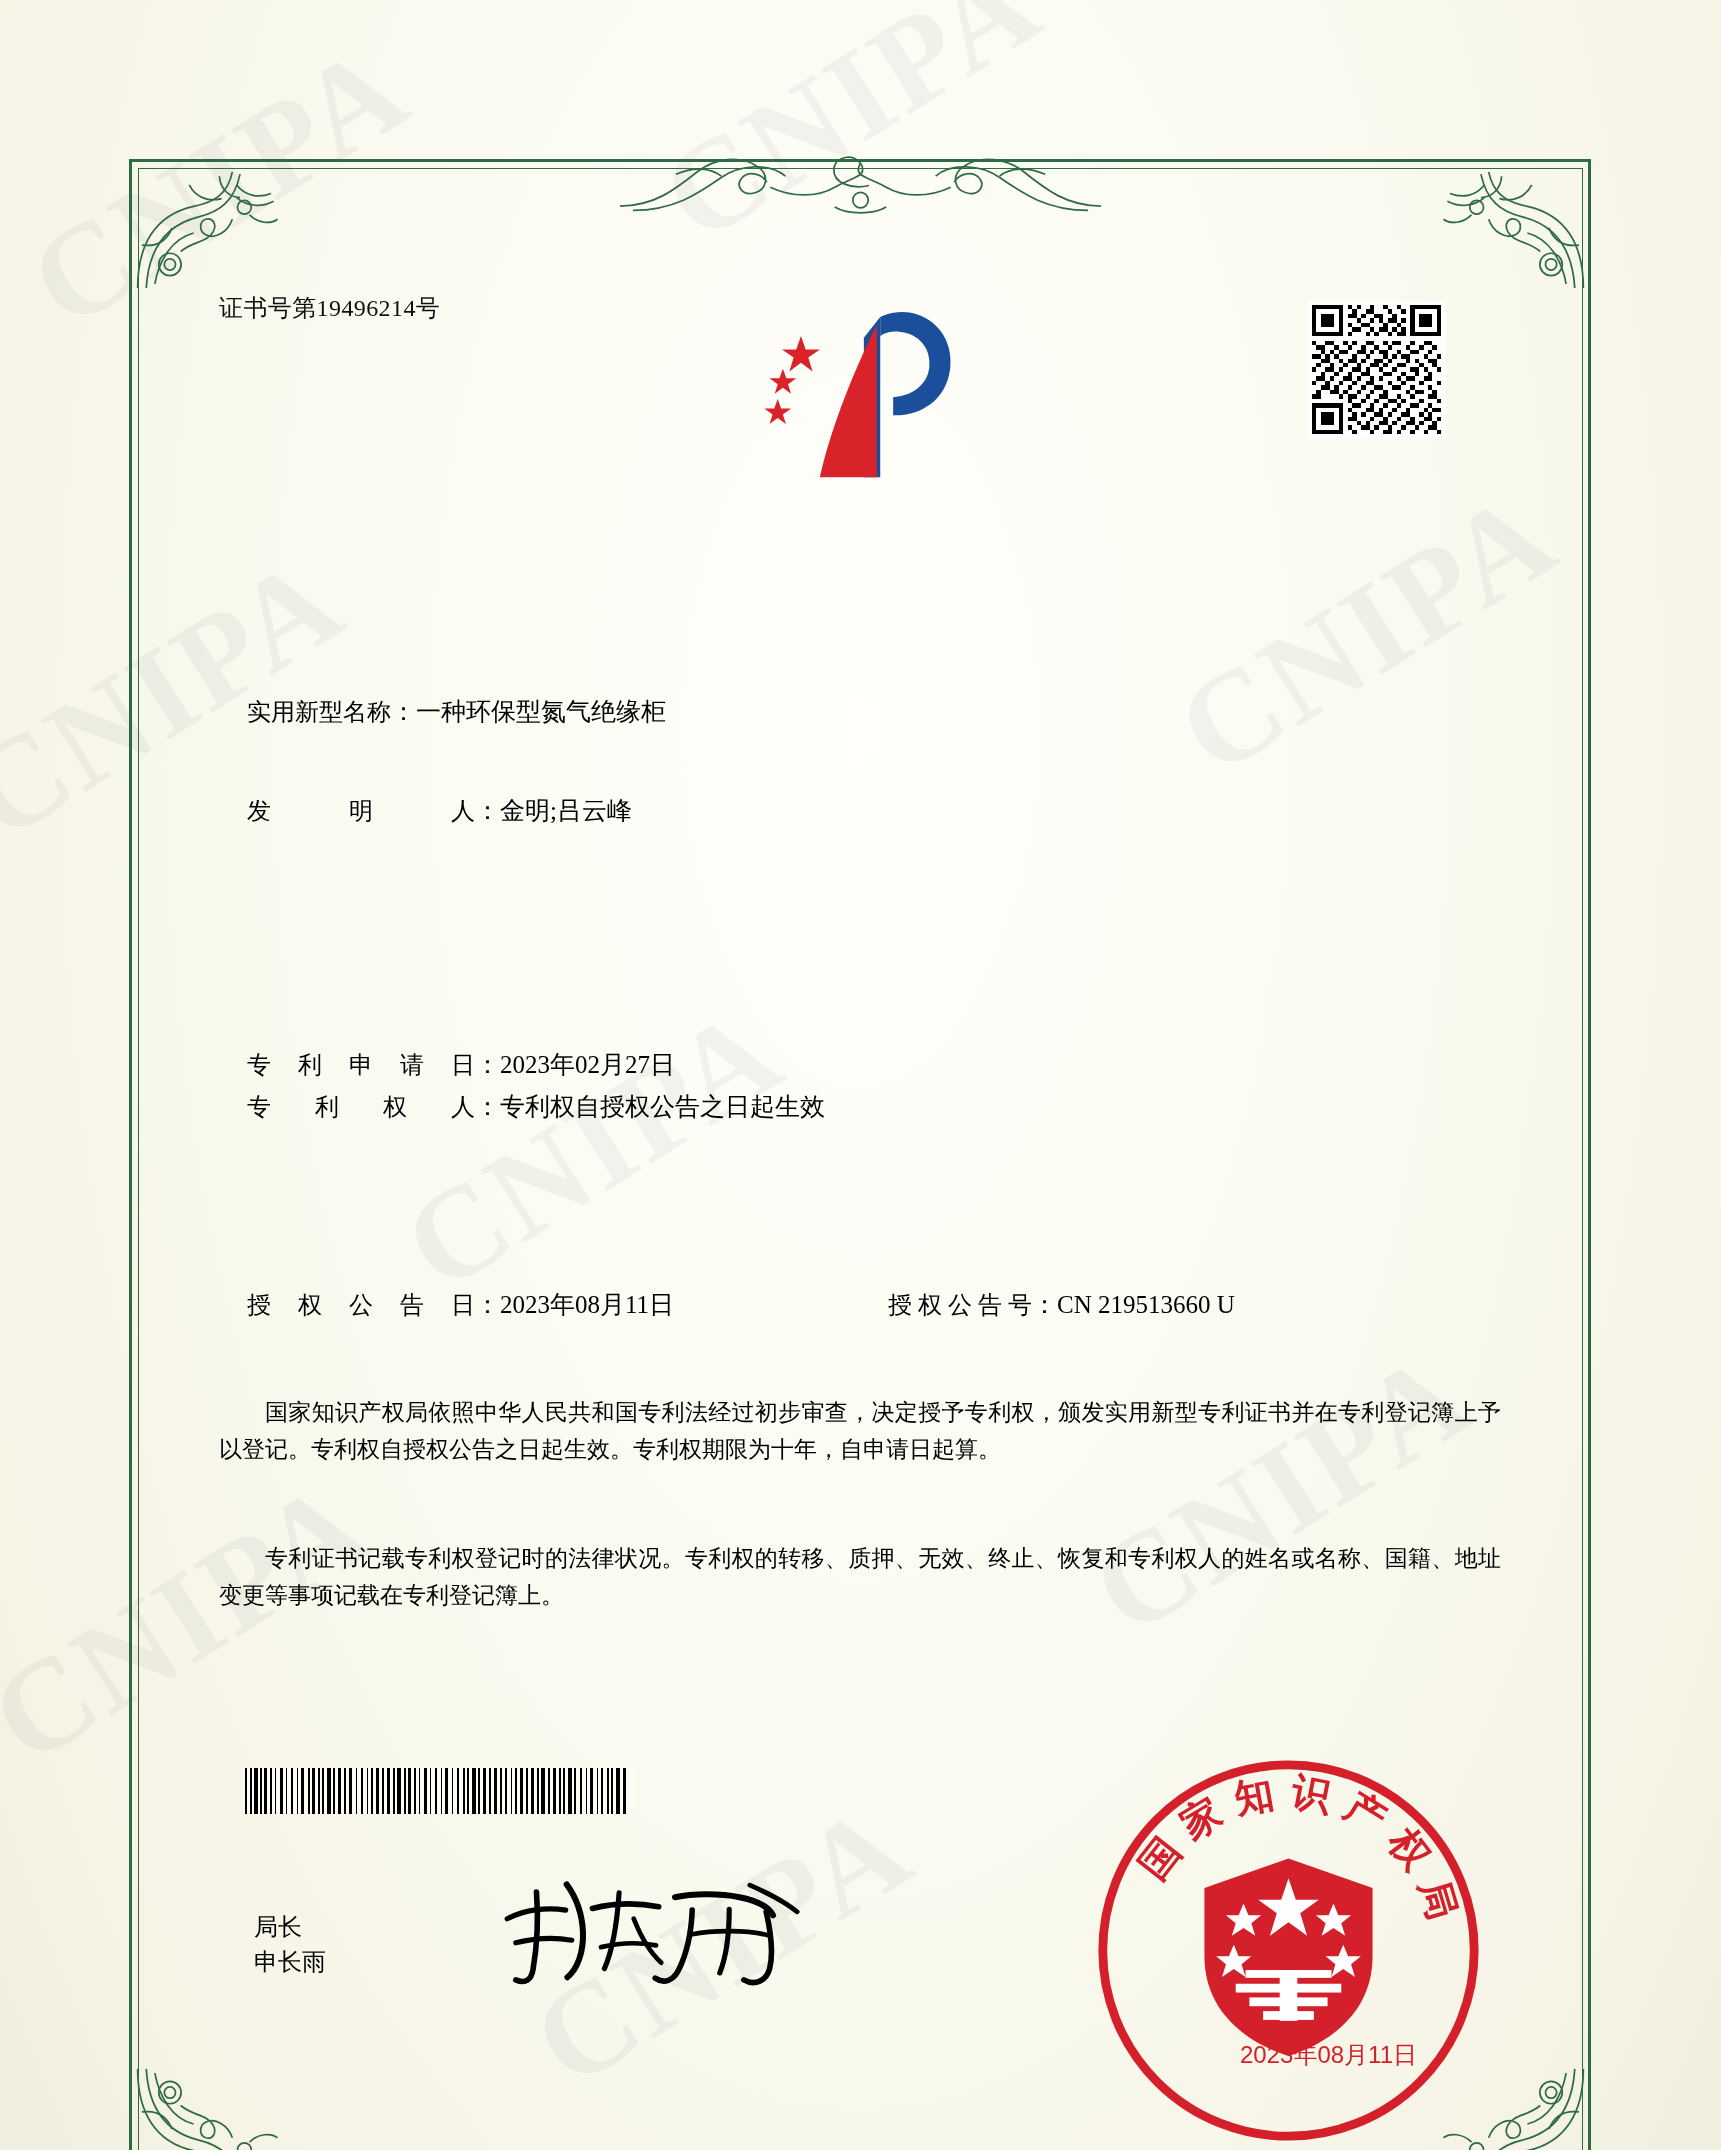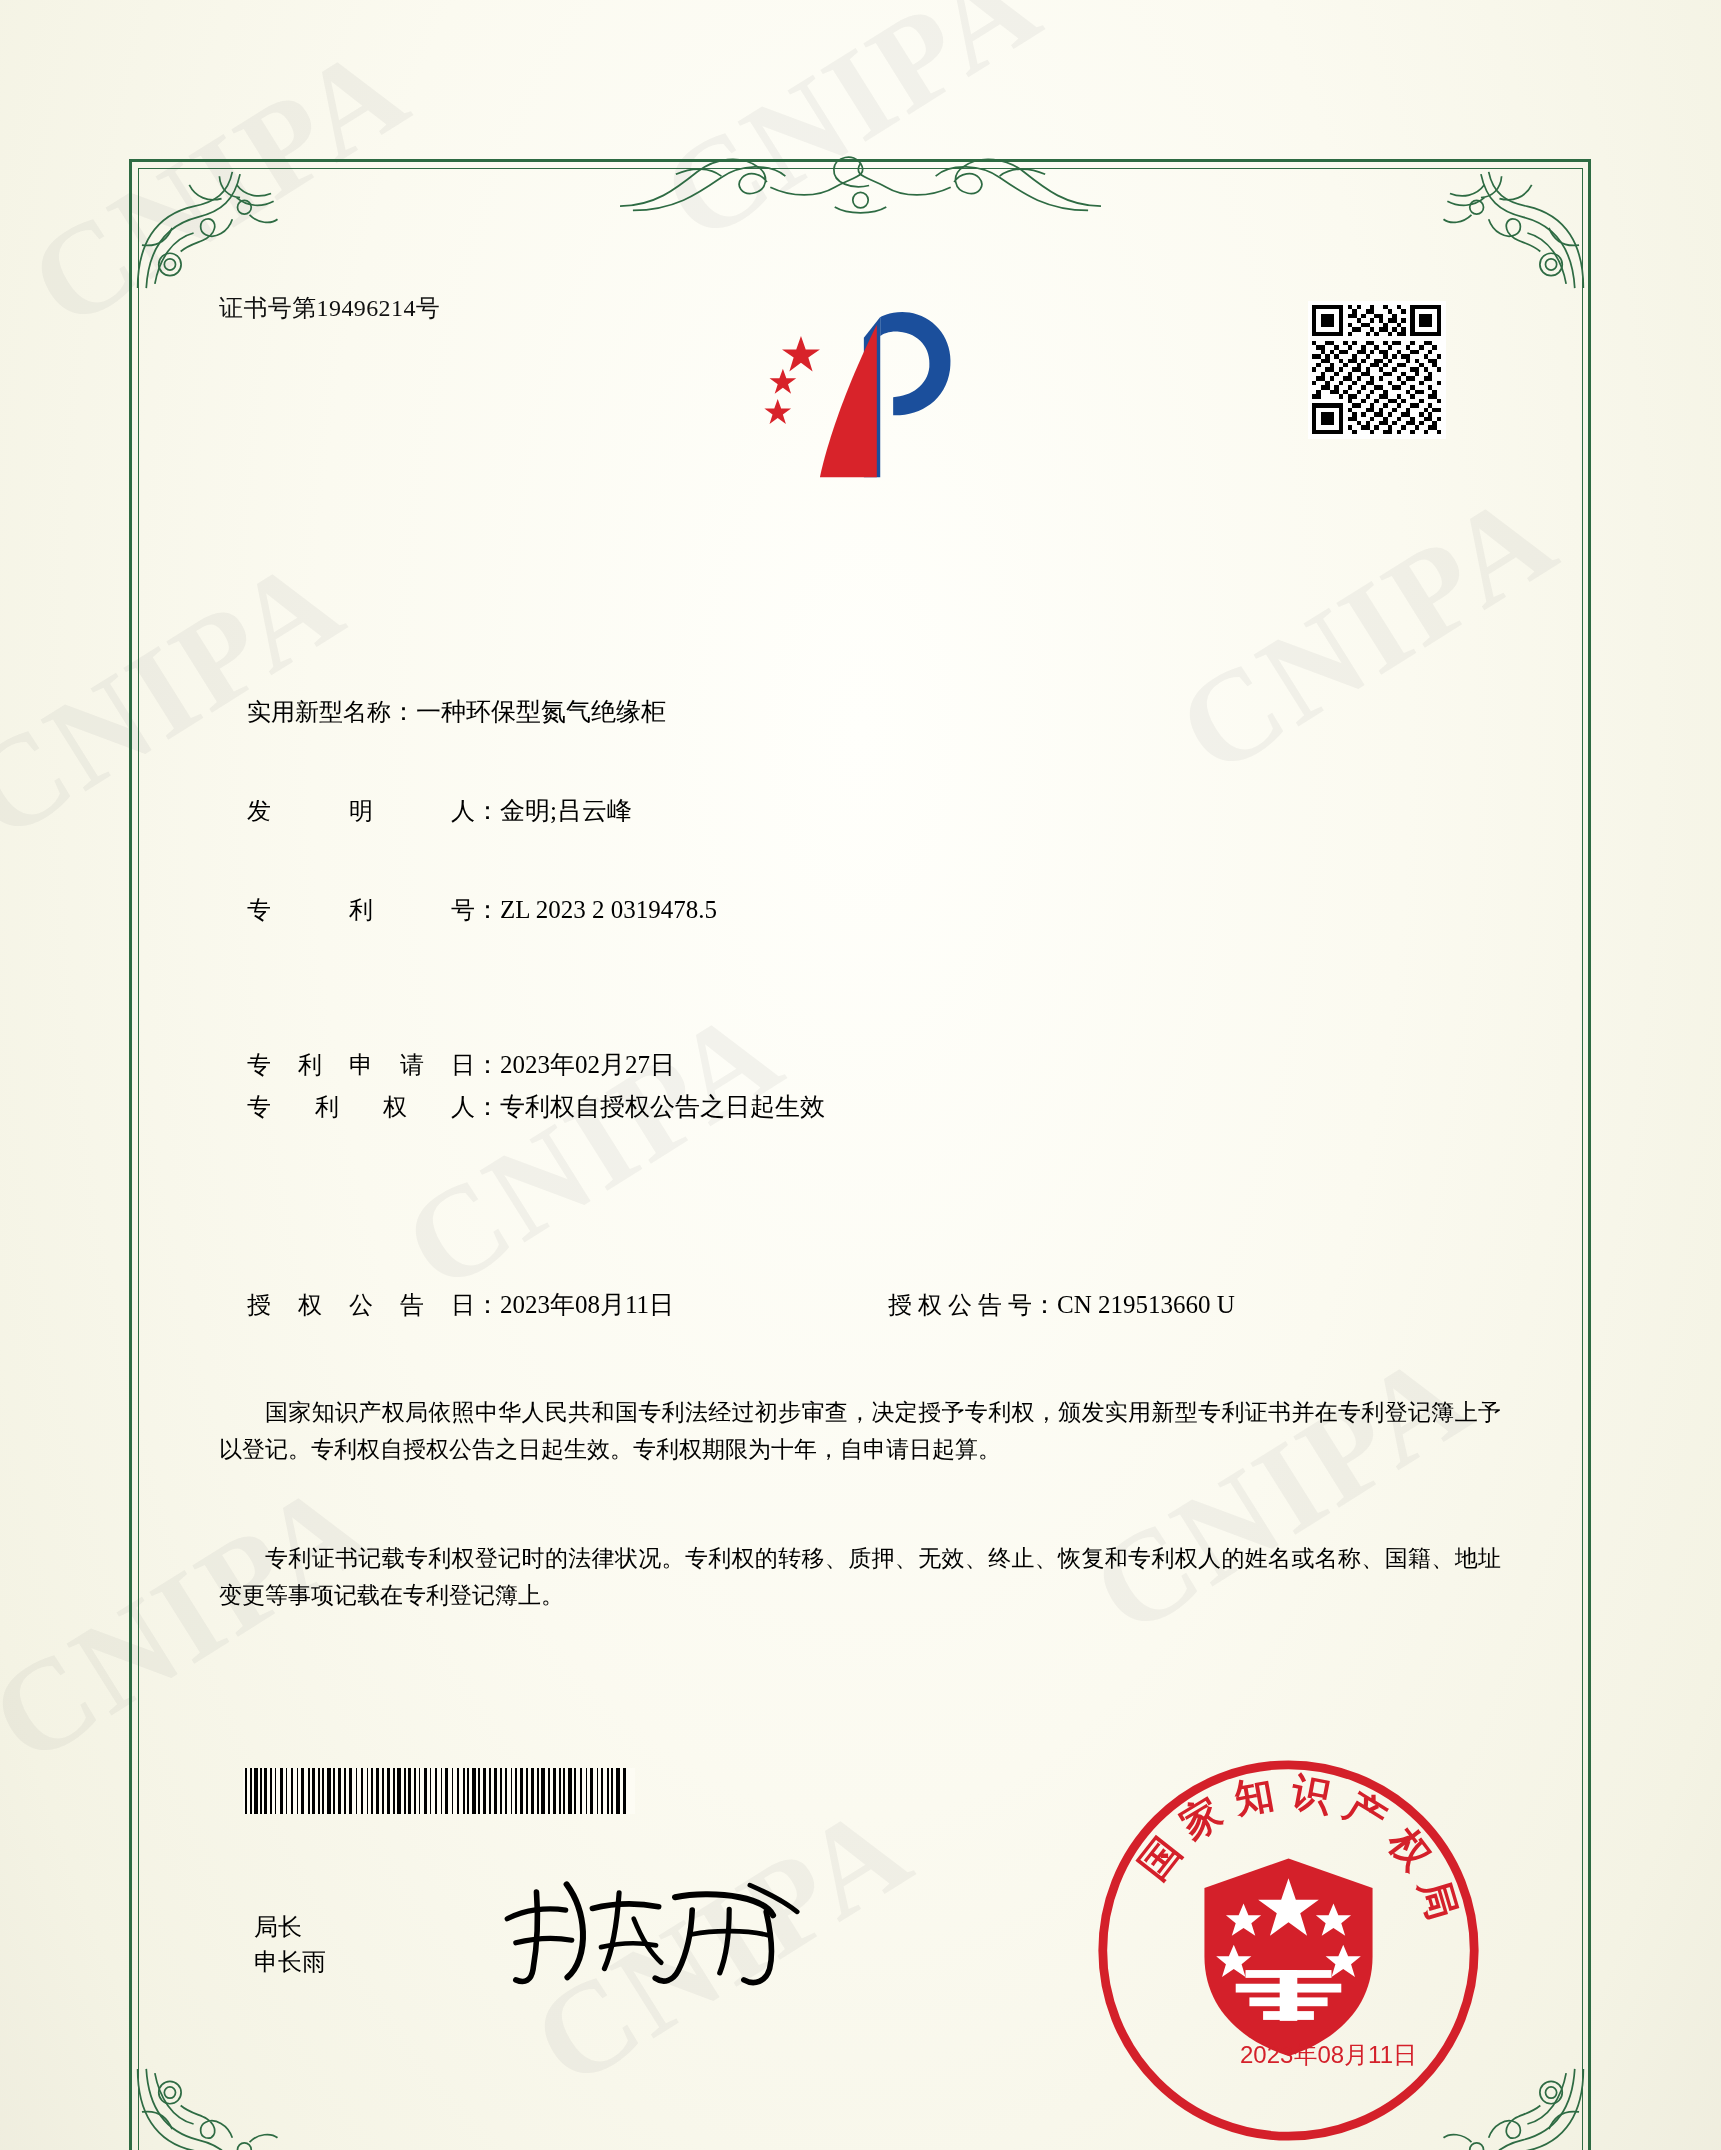--- a/index.html
+++ b/index.html
@@ -575,23 +575,20 @@
 
 
   <div class="field" id="f-name">
     <span class="lbl">实用新型名称</span><span class="val">：一种环保型氮气绝缘柜</span>
   </div>
 
   <div class="field" id="f-inv">
     <span class="lbl lbl-spread">发 明 人</span><span class="val">：金明;吕云峰</span>
   </div>
 
-  <div class="field" id="f-patno">
-    <span class="lbl lbl-spread">专 利 号</span><span class="val">：ZL 2023 2 0319478.5</span>
-  </div>
 
   <div class="field" id="f-appdate">
     <span class="lbl lbl-spread">专 利 申 请 日</span><span class="val">：2023年02月27日</span>
   </div>
 
   <div class="field" id="f-owner">
     <span class="lbl lbl-spread">专 利 权 人</span><span class="val">：专利权自授权公告之日起生效</span>
   </div>
 
 

